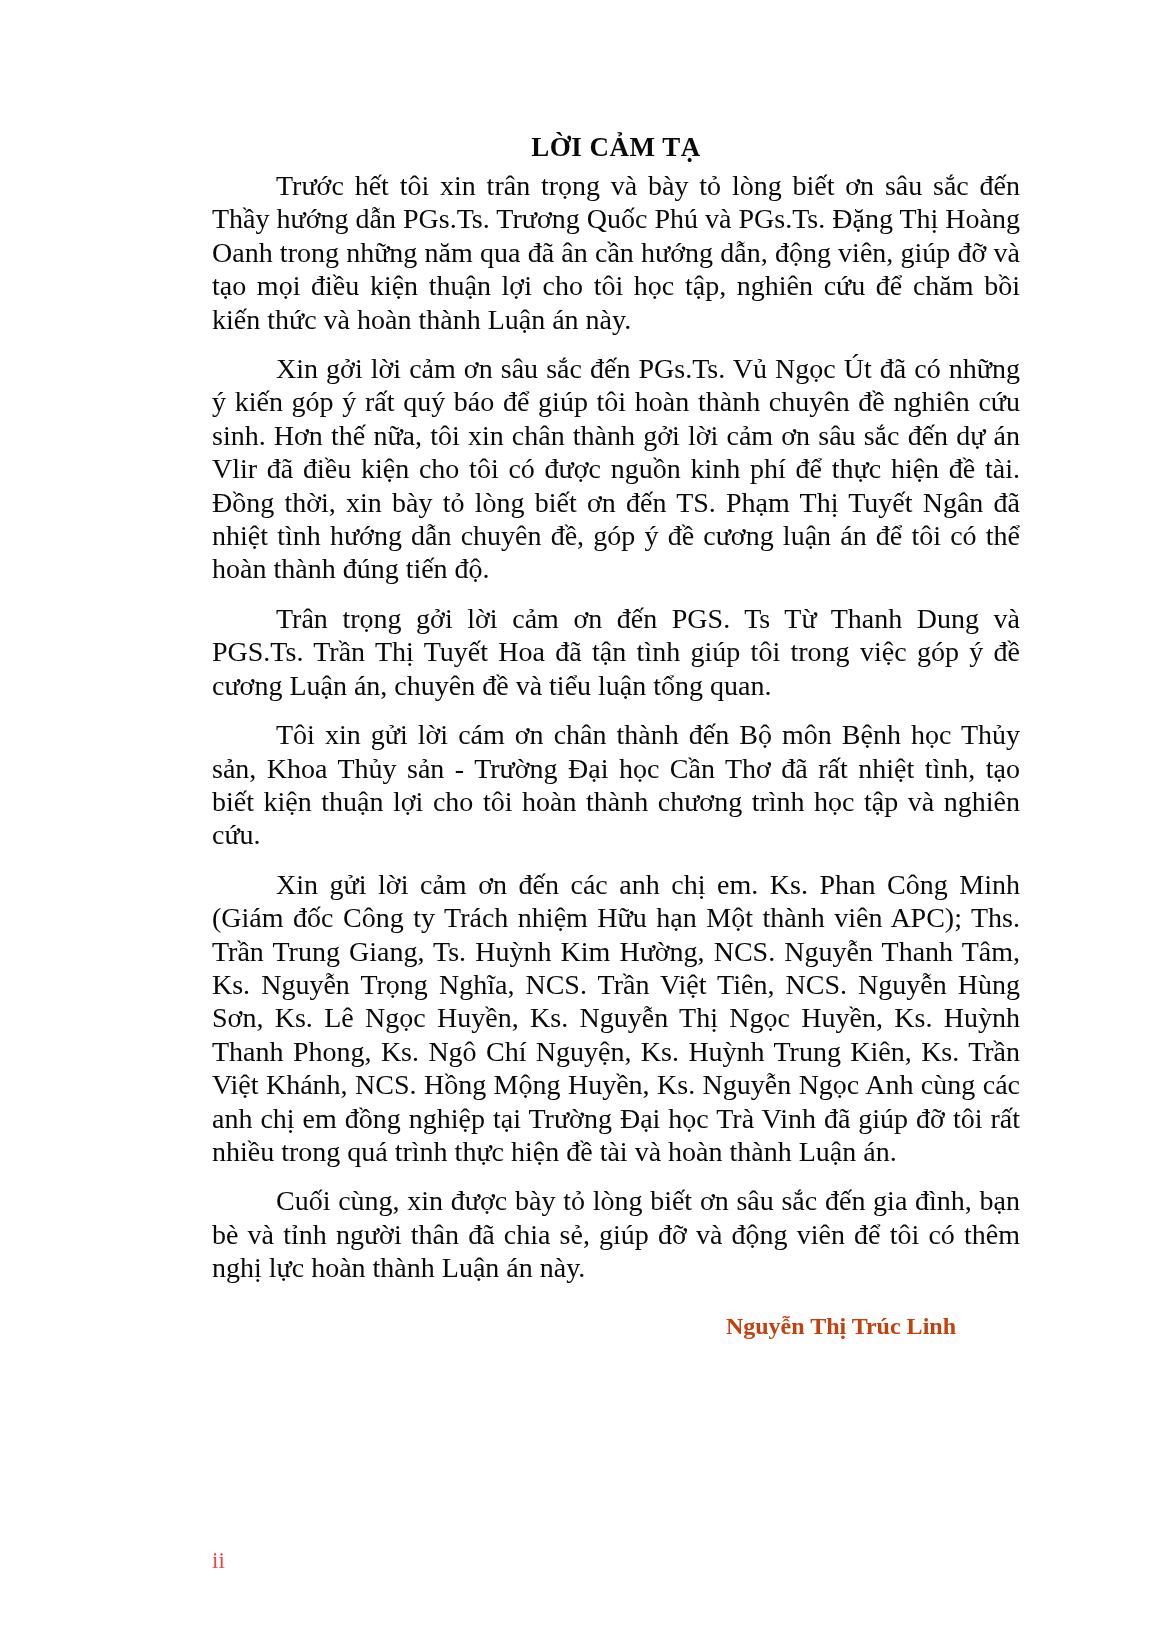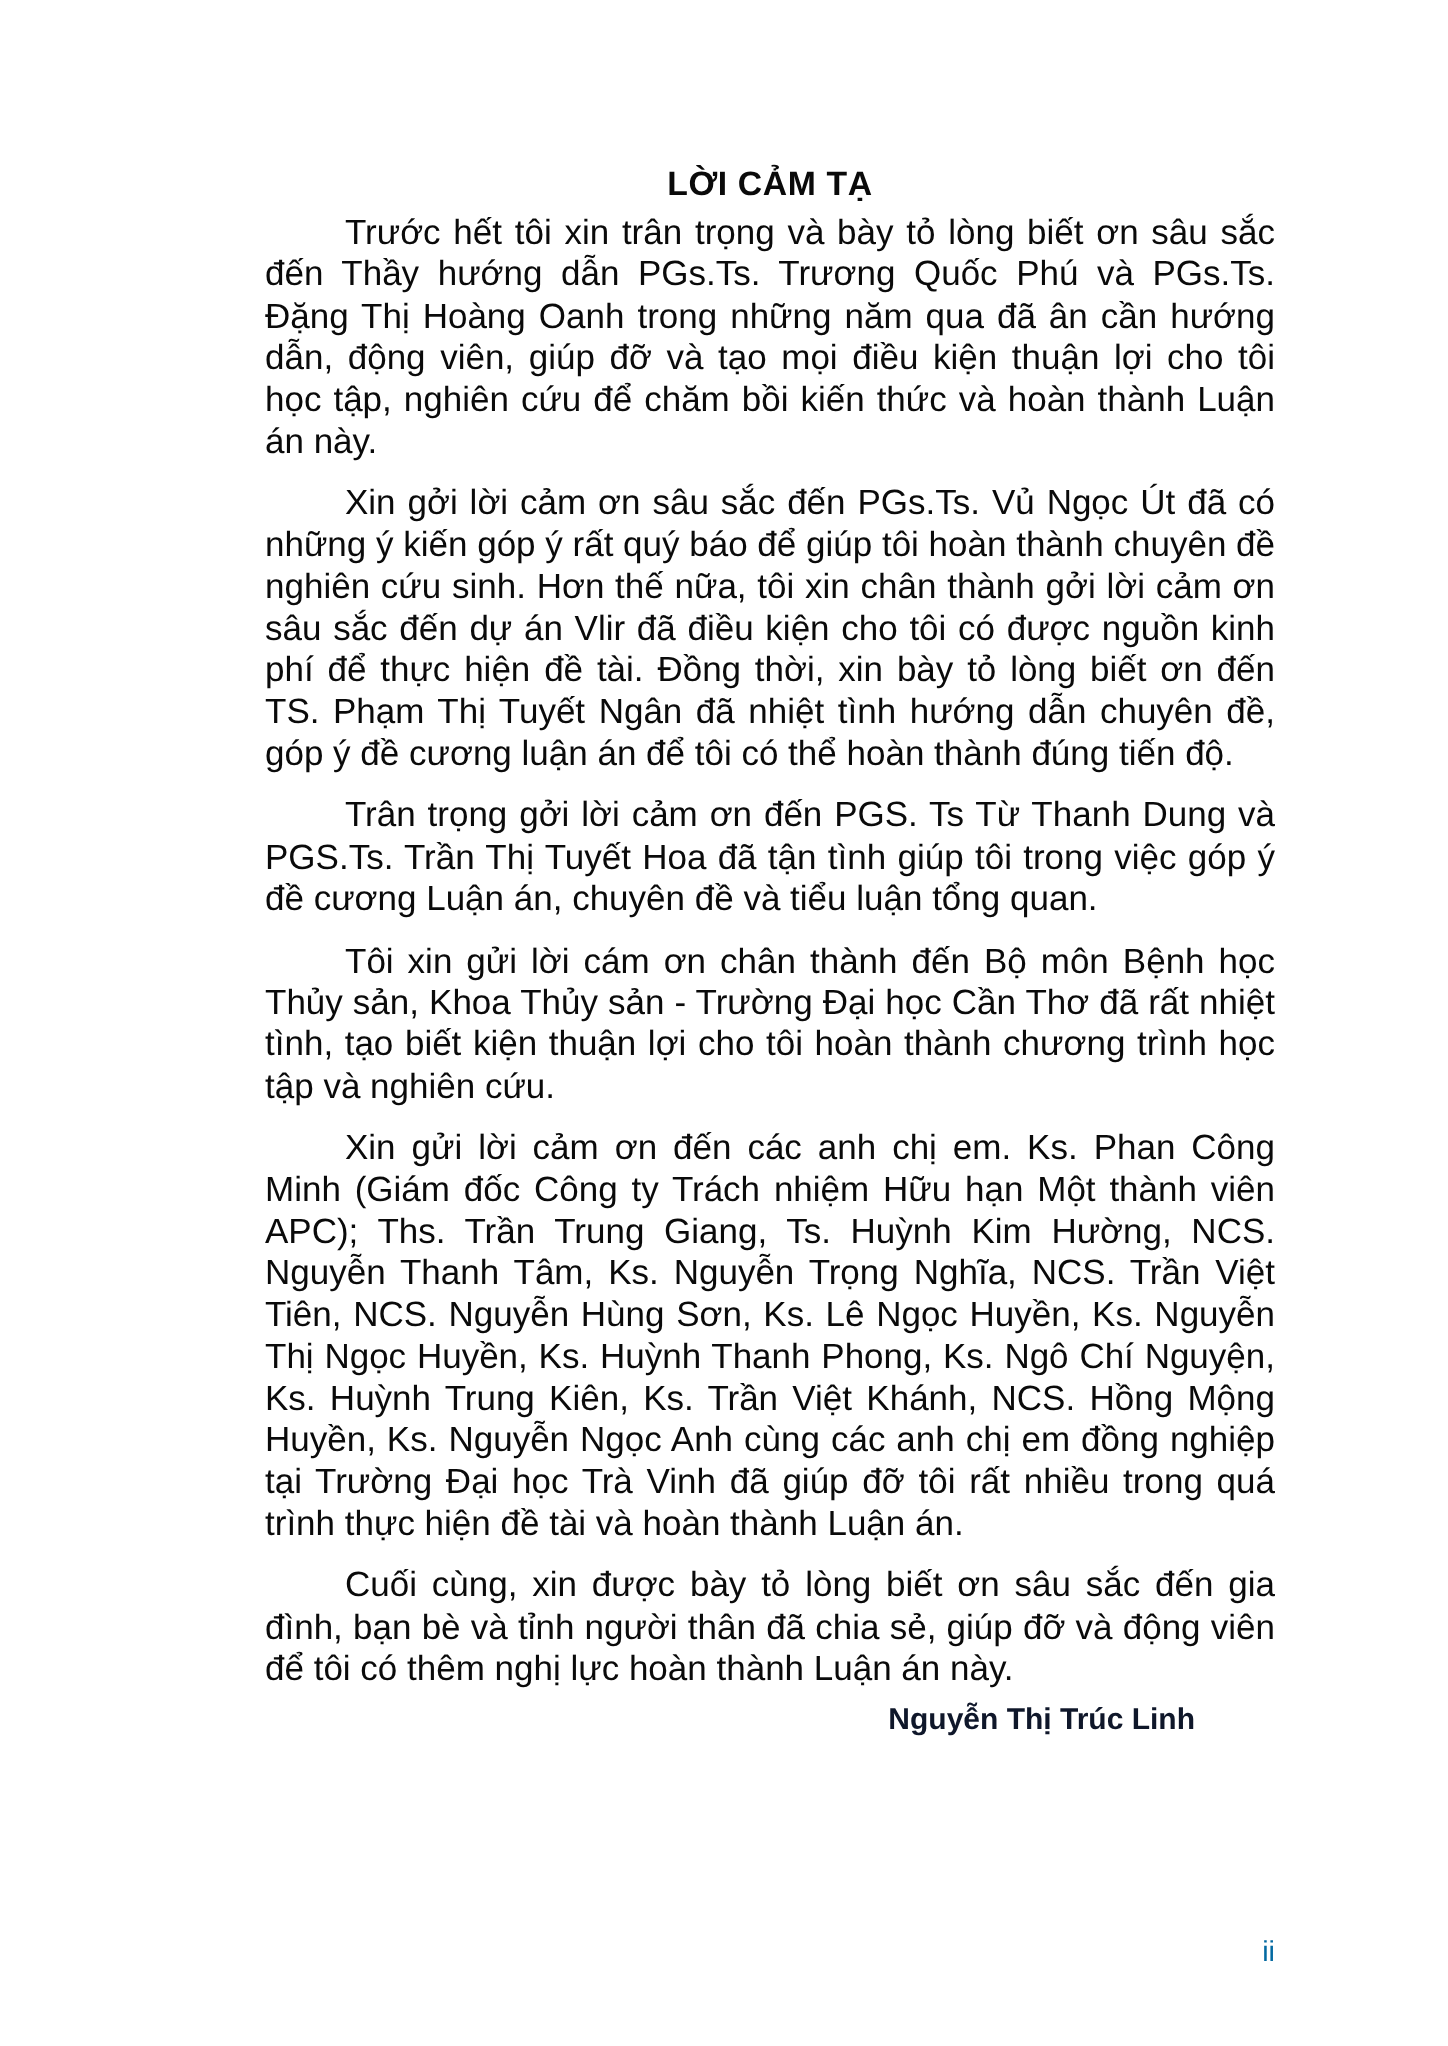--- a/index.html
+++ b/index.html
@@ -6,21 +6,21 @@
     margin: 0;
     padding: 0;
     background: #ffffff;
   }
   .page {
     position: relative;
     width: 1052px;
     height: 1637px;
     background: #ffffff;
     color: #0a0a0a;
-    font-family: Liberation Sans, sans-serif;
+    font-family: Liberation Serif, serif;
     overflow: hidden;
   }
   .content {
     position: absolute;
     left: 212px;
     top: 128px;
     width: 808px;
   }
   .doc-title {
     margin: 0 0 3px 0;
@@ -36,37 +36,37 @@
     text-align: justify;
     text-indent: 64px;
     font-size: 28px;
     line-height: 33.4px;
     color: #0a0a0a;
   }
   .para:first-of-type {
     margin-top: 0;
   }
   .signature {
-    margin-top: 8px;
+    margin-top: 24px;
     text-align: right;
     padding-right: 64px;
     font-size: 24px;
     font-weight: bold;
     line-height: 34px;
-    color: #0f172a;
+    color: #c2410c;
   }
   .page-number {
     position: absolute;
     left: 212px;
     top: 1546px;
     width: 808px;
-    text-align: right;
+    text-align: left;
     font-size: 23px;
     line-height: 30px;
-    color: #0369a1;
+    color: #ef4444;
   }
 </style>
 </head>
 <body>
 
 <div class="page">
   <div class="content">
     <h1 class="doc-title">LỜI CẢM TẠ</h1>
 
     <p class="para">Trước hết tôi xin trân trọng và bày tỏ lòng biết ơn sâu sắc đến Thầy hướng dẫn PGs.Ts. Trương Quốc Phú và PGs.Ts. Đặng Thị Hoàng Oanh trong những năm qua đã ân cần hướng dẫn, động viên, giúp đỡ và tạo mọi điều kiện thuận lợi cho tôi học tập, nghiên cứu để chăm bồi kiến thức và hoàn thành Luận án này.</p>

